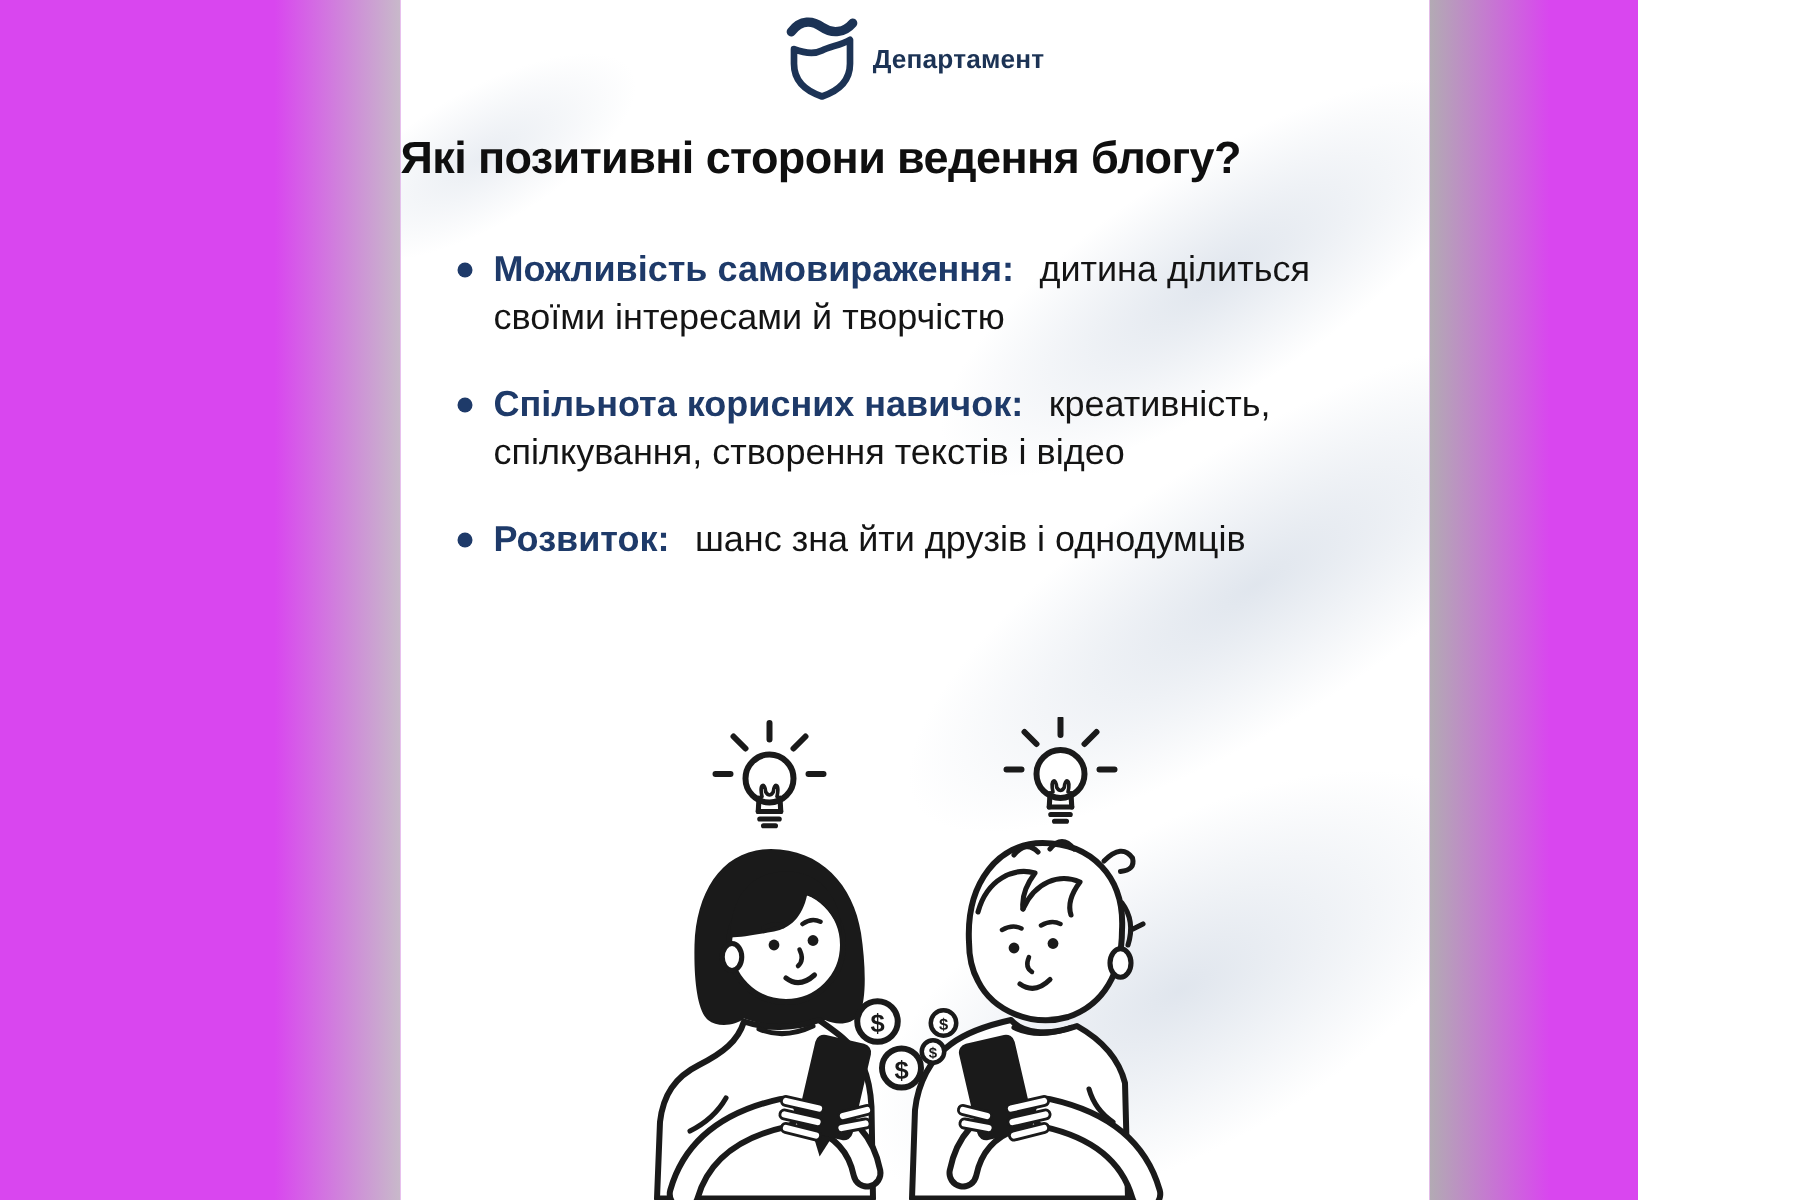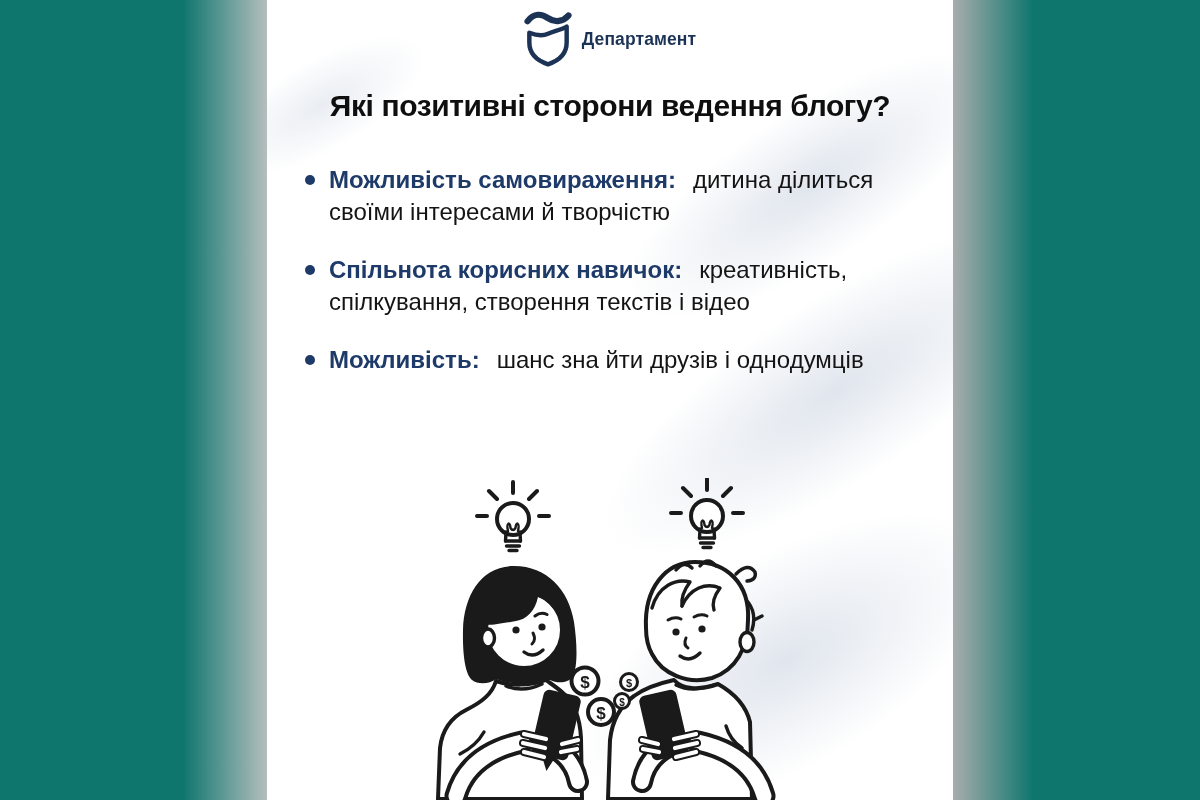--- a/index.html
+++ b/index.html
@@ -1,37 +1,37 @@
 <!DOCTYPE html>
 <html><head>
 <meta charset="utf-8">
 <style>
   html,body{margin:0;padding:0;background:#ffffff;width:1200px;height:800px;overflow:hidden;
     font-family:"Liberation Sans", sans-serif;}
-  .stage{position:relative;width:1200px;height:800px;background:#0f766e;}
+  .stage{position:relative;width:1092px;height:800px;background:#d946ef;}
   
   .shade-left{position:absolute;left:183px;top:0;width:84px;height:800px;
     background:linear-gradient(to right, rgba(205,205,205,0) 0%, rgba(198,198,198,.9) 100%);}
   .shade-right{position:absolute;left:953px;top:0;width:80px;height:800px;
     background:linear-gradient(to right, rgba(176,176,176,.95) 0%, rgba(205,205,205,0) 100%);}
   .poster{position:absolute;left:267px;top:0;width:686px;height:800px;background:#ffffff;overflow:hidden;}
   
   .streak{position:absolute;border-radius:50%;pointer-events:none;
     background:radial-gradient(closest-side, rgba(199,209,223,.55), rgba(199,209,223,0));}
   .s1{width:430px;height:150px;left:330px;top:110px;transform:rotate(-33deg);}
   .s2{width:540px;height:180px;left:300px;top:300px;transform:rotate(-33deg);}
   .s3{width:460px;height:210px;left:290px;top:555px;transform:rotate(-30deg);}
   .s4{width:230px;height:90px;left:-60px;top:60px;transform:rotate(-30deg);opacity:.7;}
 
   .content{position:relative;z-index:1;width:100%;height:100%;}
   
   .logo-row{display:flex;align-items:center;justify-content:center;gap:10px;padding-top:10px;}
   .logo-text{color:#1c3355;font-weight:bold;font-size:17.5px;line-height:1.16;letter-spacing:.1px;}
   
-  .title{margin-top:21px;text-align:center;font-size:30px;font-weight:800;color:#0f0f0f;
+  .title{margin-top:21px;font-size:30px;font-weight:800;color:#0f0f0f;
     letter-spacing:-.4px;}
   
   .bullets{list-style:none;margin:41px 0 0 38px;padding:0;width:606px;}
   .bullet{position:relative;padding-left:24px;font-size:24px;line-height:1.33;color:#141414;
     margin-bottom:26px;}
   .dot{position:absolute;left:0;top:11px;width:10px;height:10px;border-radius:50%;background:#1e3a69;}
   .b-head{font-weight:bold;color:#1e3a69;margin-right:17px;}
   .b-rest{white-space:pre-wrap;}
   
   .illu{position:absolute;left:163px;top:478px;width:360px;height:322px;}
@@ -70,21 +70,21 @@
           <span class="b-head">Можливість самовираження:</span><span class="b-rest">дитина ділиться
 своїми інтересами й творчістю</span>
         </li>
         <li class="bullet">
           <span class="dot"></span>
           <span class="b-head">Спільнота корисних навичок:</span><span class="b-rest">креативність,
 спілкування, створення текстів і відео</span>
         </li>
         <li class="bullet">
           <span class="dot"></span>
-          <span class="b-head">Можливість:</span><span class="b-rest">шанс зна йти друзів і однодумців</span>
+          <span class="b-head">Розвиток:</span><span class="b-rest">шанс зна йти друзів і однодумців</span>
         </li>
       </ul>
 
       <div class="illu">
         <svg width="360" height="322" viewBox="0 0 360 322" fill="none" stroke-linecap="round" stroke-linejoin="round">
           <defs>
             <g id="bulb">
               <path d="M0 -37 V-26 M-24 -28 L-16 -20 M24 -28 L16 -20 M-36 -3 H-26 M36 -3 H26" stroke="#1a1a1a" stroke-width="4"></path>
               <circle cx="0" cy="0" r="16" fill="#fff" stroke="#1a1a1a" stroke-width="4"></circle>
               <path d="M-5 12 C-7 3 -3 2.5 -2.5 9 Q0 13 2.5 9 C3 2.5 7 3 5 12" stroke="#1a1a1a" stroke-width="2.4"></path>

